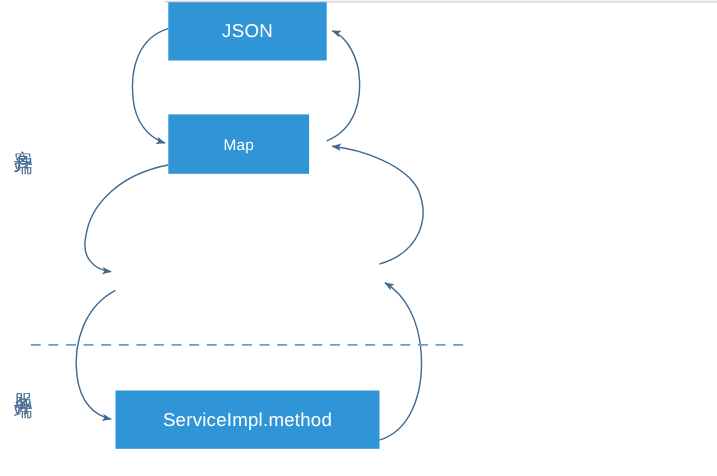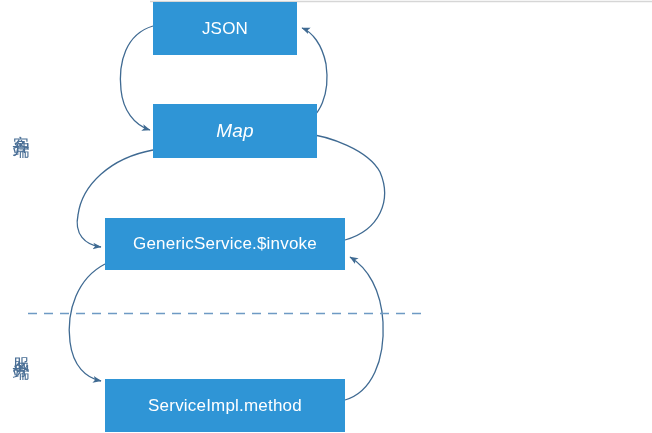--- a/index.html
+++ b/index.html
@@ -41,39 +41,37 @@
   #node-json {
     left: 153px;
     top: 2px;
     width: 144px;
     height: 53px;
     font-size: 17px;
   }
   #node-map {
     left: 153px;
     top: 104px;
-    width: 164px;
+    width: 128px;
     height: 54px;
-    font-size: 19px;
-    font-style: italic;
+    font-size: 14px;
   }
   #node-generic {
     left: 105px;
     top: 218px;
     width: 240px;
     height: 52px;
     font-size: 17px;
   }
   #node-serviceimpl {
     left: 105px;
     top: 355px;
     width: 240px;
     height: 53px;
     font-size: 17px;
-    margin-top: 24px;
   }
   .side-label {
     position: absolute;
     writing-mode: vertical-rl;
     text-orientation: upright;
     color: #4a6f96;
     font-family: "Liberation Sans", sans-serif;
     font-size: 17px;
     line-height: 1.45;
     letter-spacing: 3px;
@@ -118,23 +116,20 @@
   </svg>
 
   <div class="node-box" id="node-json" style="background:#2f95d6;">
     <span>JSON</span>
   </div>
 
   <div class="node-box" id="node-map" style="background:#2f95d6;">
     <span>Map</span>
   </div>
 
-  <div class="node-box" id="node-generic" style="background:#2f95d6;">
-    <span>GenericService.$invoke</span>
-  </div>
 
   <div class="node-box" id="node-serviceimpl" style="background:#2f95d6;">
     <span>ServiceImpl.method</span>
   </div>
 
   <div class="side-label" id="label-client">客户端</div>
 
   <div class="side-label" id="label-server">服务端</div>
 
 </div>

